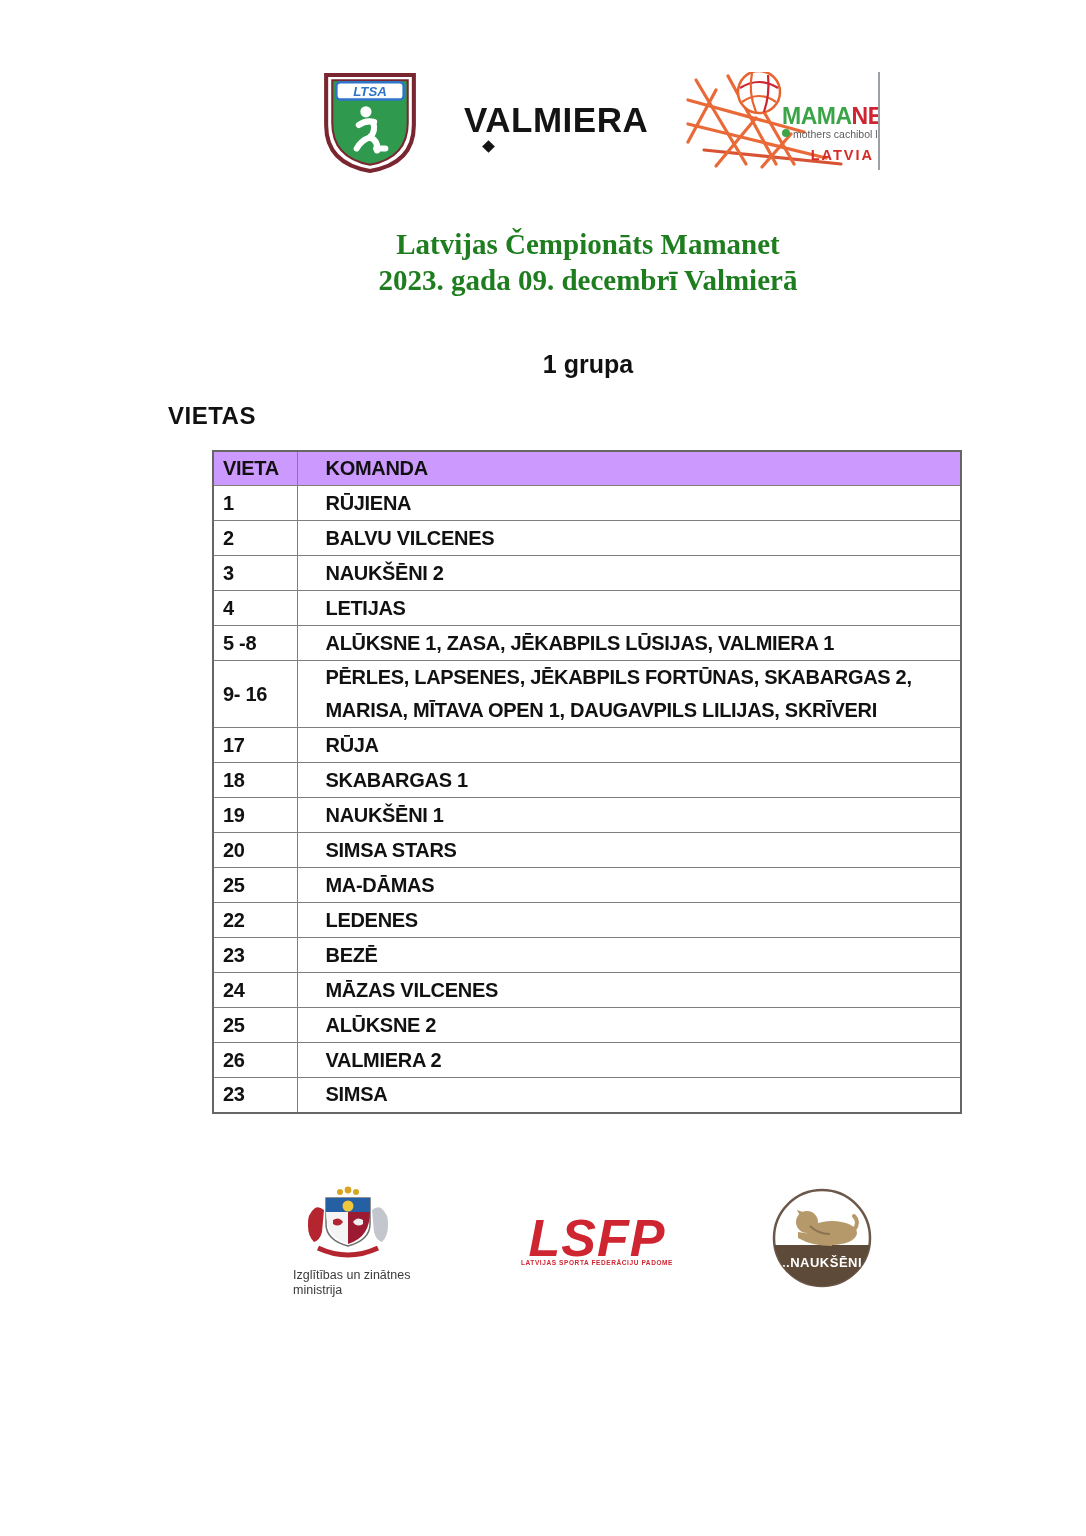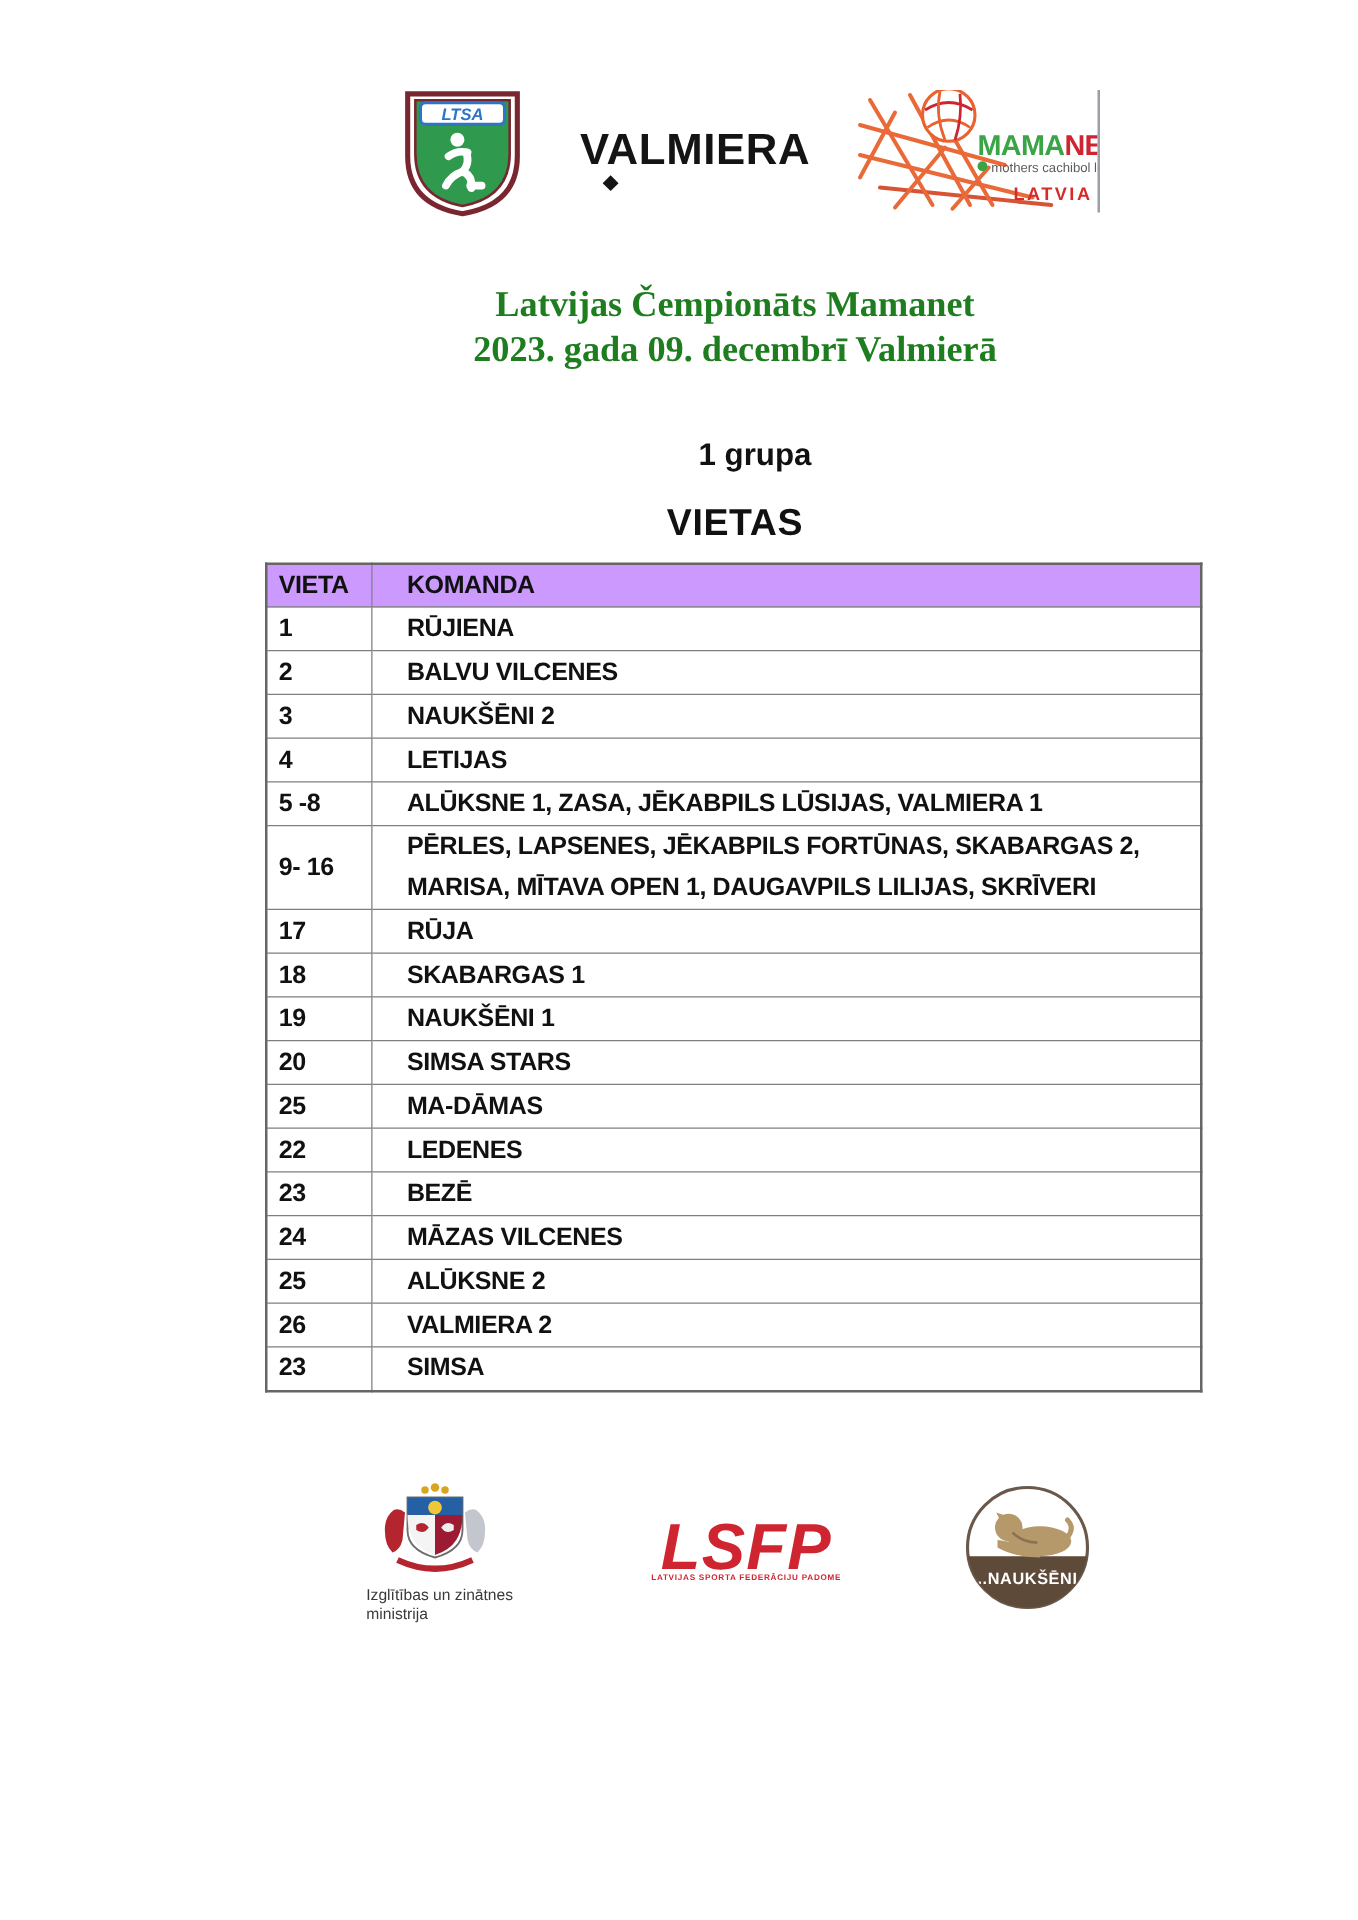--- a/index.html
+++ b/index.html
@@ -32,26 +32,26 @@
 
   
   .doc-title {
     position:absolute; left:168px; top:226px; width:840px;
     text-align:center;
     font-family:"Liberation Serif", serif;
     font-weight:bold; font-size:29px; line-height:36px;
     color:#1e7d1e;
   }
   .group-label {
-    position:absolute; left:184px; top:350px; width:840px;
+    position:absolute; left:168px; top:350px; width:840px;
     text-align:center; font-weight:700; font-size:25px; color:#111;
   }
   .section-label {
     position:absolute; left:168px; top:402px; width:840px;
-    text-align:center; font-weight:700; font-size:30px; color:#111;
+    font-weight:700; font-size:24px; color:#111;
     letter-spacing:0.5px;
   }
 
   
   .places-table {
     position:absolute; left:212px; top:450px; width:750px;
     border-collapse:collapse;
     border:2px solid #666666;
   }
   .places-table th, .places-table td {

